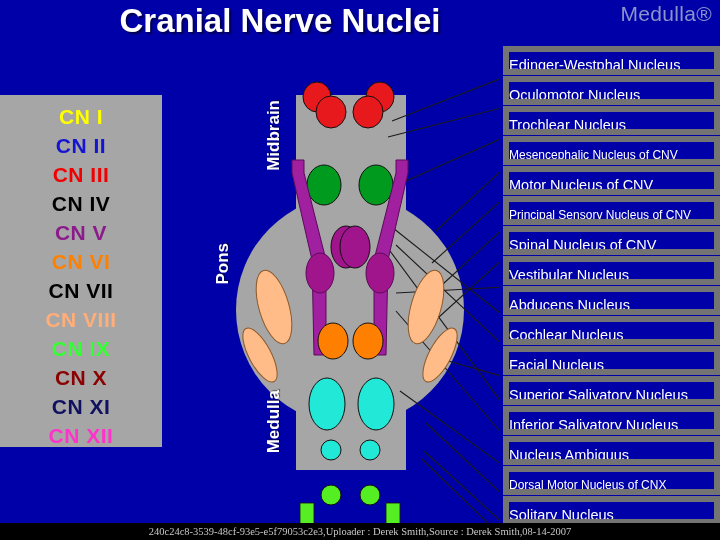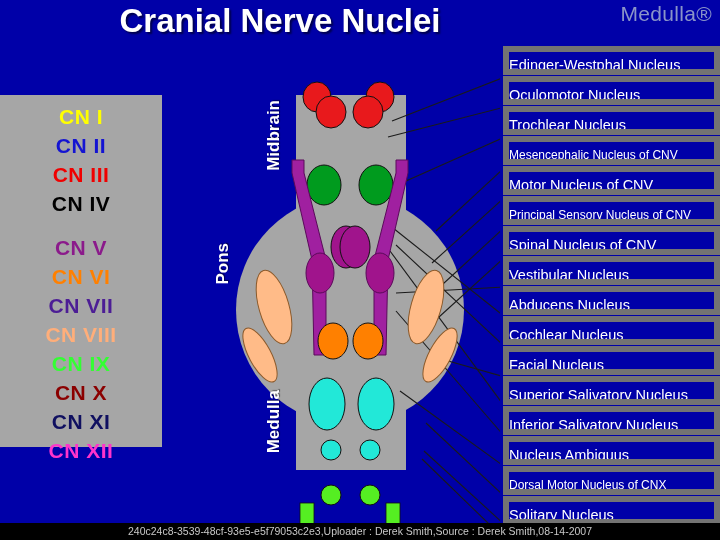--- a/index.html
+++ b/index.html
@@ -102,44 +102,44 @@
   .nucleus-box.small { font-size: 12px; }
 
   
   #caption {
     position: absolute;
     left: 0; bottom: 0;
     width: 720px;
     height: 17px;
     background: #000000;
     color: #c8c8c8;
-    font-family: Liberation Sans, sans-serif;
+    font-family: Liberation Serif, serif;
     font-size: 10.5px;
     line-height: 17px;
     text-align: center;
     letter-spacing: 0px;
     white-space: nowrap;
   }
 </style>
 </head>
 <body>
 
 <div id="screen">
 
   <div id="title">Cranial Nerve Nuclei</div>
   <div id="watermark">Medulla®</div>
 
   <div id="legend">
       <div class="legend-item" style="color: rgb(255, 255, 0);">CN I</div>
       <div class="legend-item" style="color: rgb(20, 20, 210);">CN II</div>
       <div class="legend-item" style="color: rgb(240, 0, 0);">CN III</div>
       <div class="legend-item" style="color: #000000;">CN IV</div>
-      <div class="legend-item" style="color: rgb(139, 26, 139); margin-top: 15px;">CN V</div>
+      <div class="legend-item" style="color: rgb(139, 26, 139);">CN V</div>
       <div class="legend-item" style="color: rgb(255, 128, 0);">CN VI</div>
-      <div class="legend-item" style="color: #4c1d95;">CN VII</div>
+      <div class="legend-item" style="color: #000000;">CN VII</div>
       <div class="legend-item" style="color: rgb(255, 174, 122);">CN VIII</div>
       <div class="legend-item" style="color: rgb(51, 255, 51);">CN IX</div>
       <div class="legend-item" style="color: rgb(139, 0, 0);">CN X</div>
       <div class="legend-item" style="color: rgb(16, 16, 96);">CN XI</div>
       <div class="legend-item" style="color: rgb(255, 51, 204);">CN XII</div>
     </div>
 
   <div id="diagram">
     <svg width="300" height="470" viewBox="0 0 300 470" xmlns="http://www.w3.org/2000/svg">
       <g>

